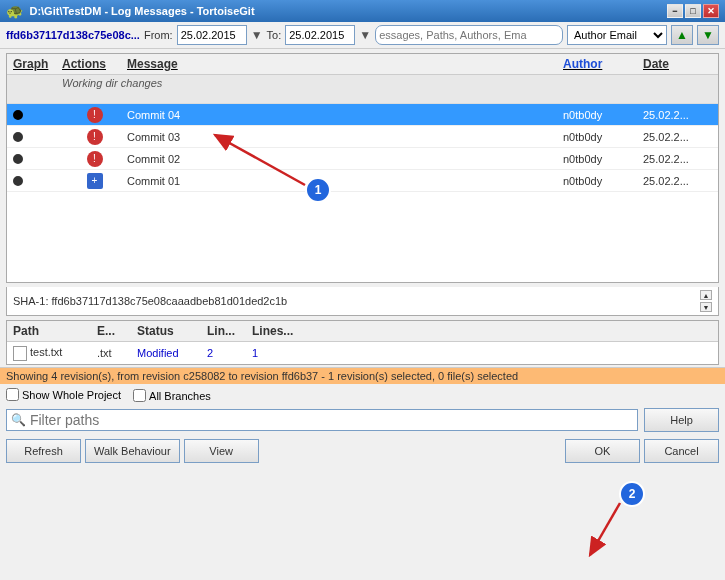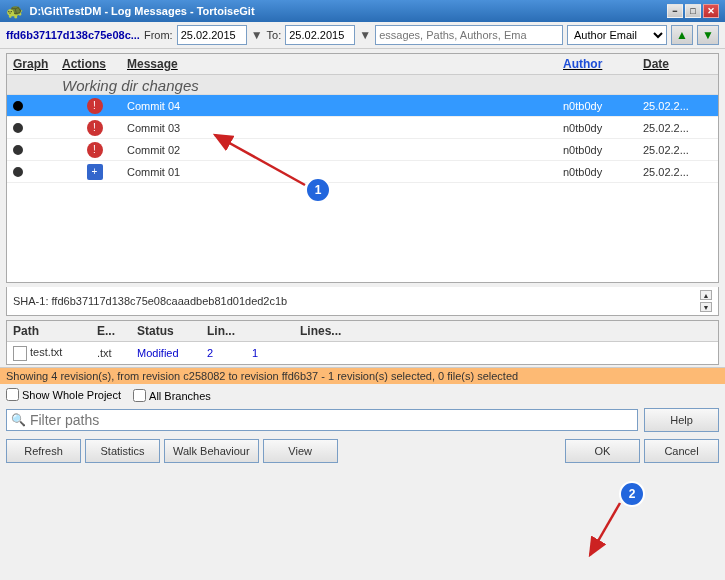--- a/index.html
+++ b/index.html
@@ -114,24 +114,24 @@
     .log-col-message { flex: 1; font-weight: bold; color: #333; }
     .log-col-author { width: 80px; font-weight: bold; color: #1d4ed8; }
     .log-col-date { width: 75px; font-weight: bold; color: #333; }
 
     .log-table-body {
       flex: 1;
       overflow-y: auto;
     }
     .log-section-header {
       background: #e8e8e8;
-      padding: 2px 0 0 55px;
+      padding: 2px 0 14px 55px;
       color: #555;
       font-style: italic;
-      font-size: 15px;
+      font-size: 11px;
       border-bottom: 1px solid #ddd;
     }
     .log-row {
       display: flex;
       align-items: center;
       height: 22px;
       border-bottom: 1px solid #eee;
       cursor: pointer;
     }
     .log-row.selected { background: #3399ff; color: white; }
@@ -209,21 +209,21 @@
     .files-table-header {
       display: flex;
       background: #f0f0f0;
       border-bottom: 1px solid #ccc;
       padding: 3px 0;
     }
     .fcol-path { width: 90px; padding-left: 6px; font-weight: bold; color: #333; }
     .fcol-ext { width: 40px; font-weight: bold; color: #333; }
     .fcol-status { width: 70px; font-weight: bold; color: #333; }
     .fcol-lins { width: 45px; font-weight: bold; color: #333; }
-    .fcol-linsd { width: 60px; font-weight: bold; color: #333; margin-left: 48px; }
+    .fcol-linsd { width: 60px; font-weight: bold; color: #333; }
 
     .files-row {
       display: flex;
       align-items: center;
       height: 22px;
       cursor: pointer;
     }
     .fcell { overflow: hidden; text-overflow: ellipsis; white-space: nowrap; font-size: 11px; color: #333; }
     .fcell-path { width: 90px; padding-left: 6px; display: flex; align-items: flex-start; gap: 3px; }
     .fcell-ext { width: 40px; }
@@ -341,21 +341,21 @@
   </div>
 
   <div class="toolbar">
     <span class="commit-hash">ffd6b37117d138c75e08c...</span>
     <span class="toolbar-label">From:</span>
     <input class="toolbar-input" style="width: 70px;" readonly="" value="25.02.2015">
     <span style="font-size:12px; color:#555;">▼</span>
     <span class="toolbar-label">To:</span>
     <input class="toolbar-input" style="width: 70px;" readonly="" value="25.02.2015">
     <span style="font-size:12px; color:#555;">▼</span>
-    <input class="toolbar-input" style="flex: 1 1 0%; color: rgb(170, 170, 170);" readonly="" placeholder="essages, Paths, Authors, Ema">
+    <input class="toolbar-input" style="flex: 1 1 0%; color: rgb(170, 170, 170); border-radius: 7px;" readonly="" placeholder="essages, Paths, Authors, Ema">
     <select class="toolbar-select" style="width:100px;">
       <option>Author Email</option>
     </select>
     <div class="toolbar-arrow-btn" style="color:green;">▲</div>
     <div class="toolbar-arrow-btn" style="color:green;">▼</div>
   </div>
 
   <div class="log-table-container">
     <div class="log-table-header">
       <div class="log-col-graph">Graph</div>
@@ -467,21 +467,20 @@
     <div class="filter-input-container">
       <span class="filter-icon">🔍</span>
       <input class="filter-input" placeholder="Filter paths" style="">
     </div>
     <button class="win-btn">Help</button>
   </div>
 
   <div class="bottom-buttons">
     <div class="bottom-btn-group">
       <button class="win-btn">Refresh</button>
-      <button class="win-btn">Statistics</button>
       <button class="win-btn">Walk Behaviour</button>
       <button class="win-btn">View</button>
     </div>
     <div class="bottom-btn-group">
       <button class="win-btn ok-btn">OK</button>
       <button class="win-btn">Cancel</button>
     </div>
   </div>
 
   <svg class="annotations-svg">

